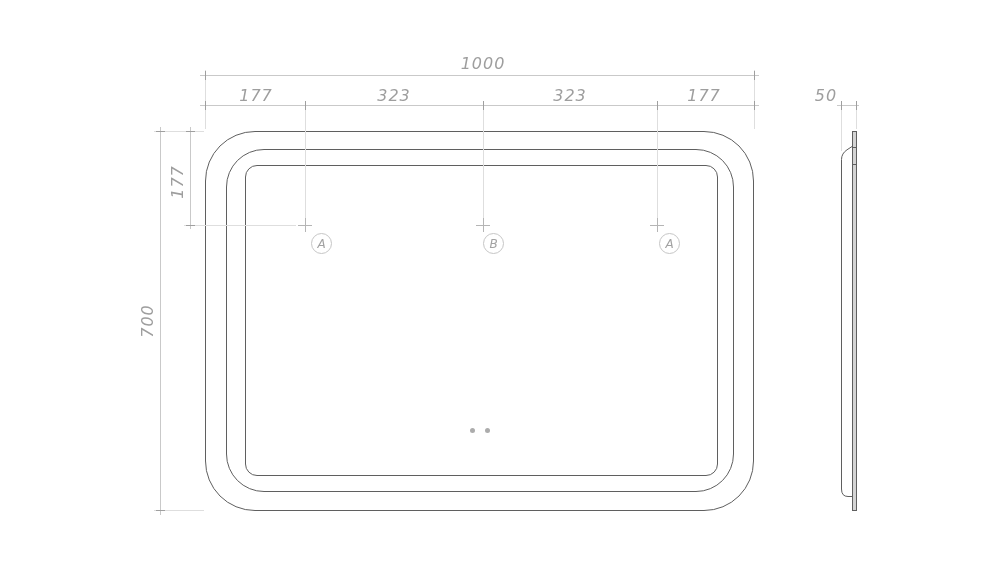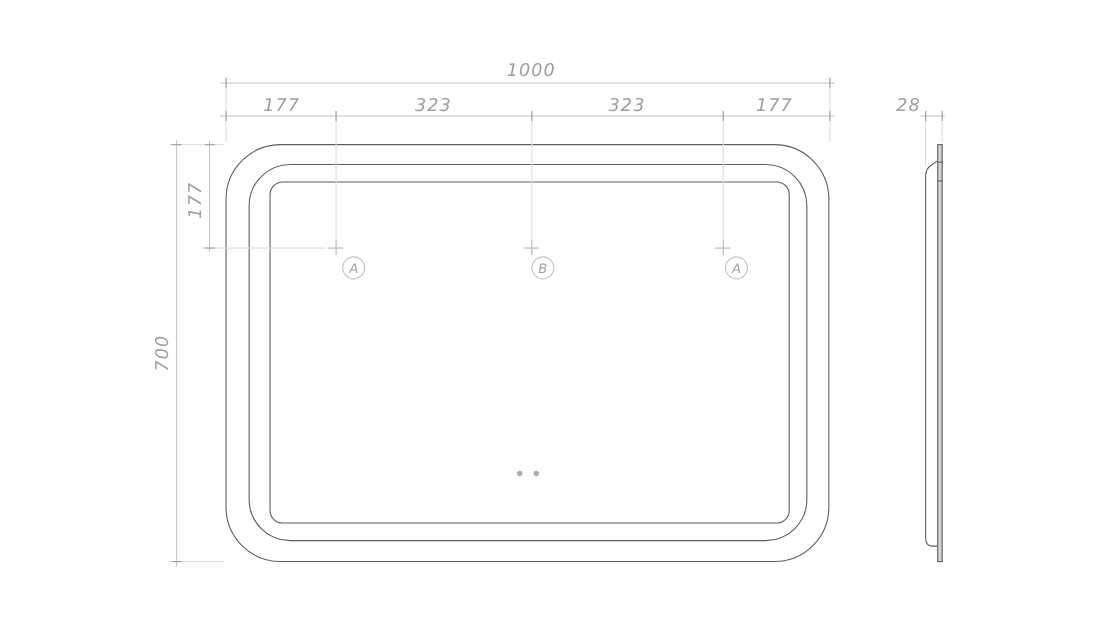--- a/index.html
+++ b/index.html
@@ -109,16 +109,16 @@
     <div class="dim" style="left:189.5px;top:127px;width:1px;height:102px;"></div>
     <div class="tick" style="left:185.5px;top:131px;width:9px;height:1px;"></div>
     <div class="tick" style="left:185.5px;top:224.5px;width:9px;height:1px;"></div>
     <div class="dimtext vtext" style="left:178px;top:182px;">177</div>
 
     <div class="ext" style="left:840.5px;top:101px;width:1px;height:50px;"></div>
     <div class="ext" style="left:855.5px;top:101px;width:1px;height:28px;"></div>
     <div class="dim" style="left:837px;top:105px;width:22px;height:1px;"></div>
     <div class="tick" style="left:840.5px;top:101px;width:1px;height:9px;"></div>
     <div class="tick" style="left:855.5px;top:101px;width:1px;height:9px;"></div>
-    <div class="dimtext" style="left:826px;top:88px;">28</div>
+    <div class="dimtext" style="left:826px;top:88px;">50</div>
   </div>
 
 </div>
 
 </body></html>

